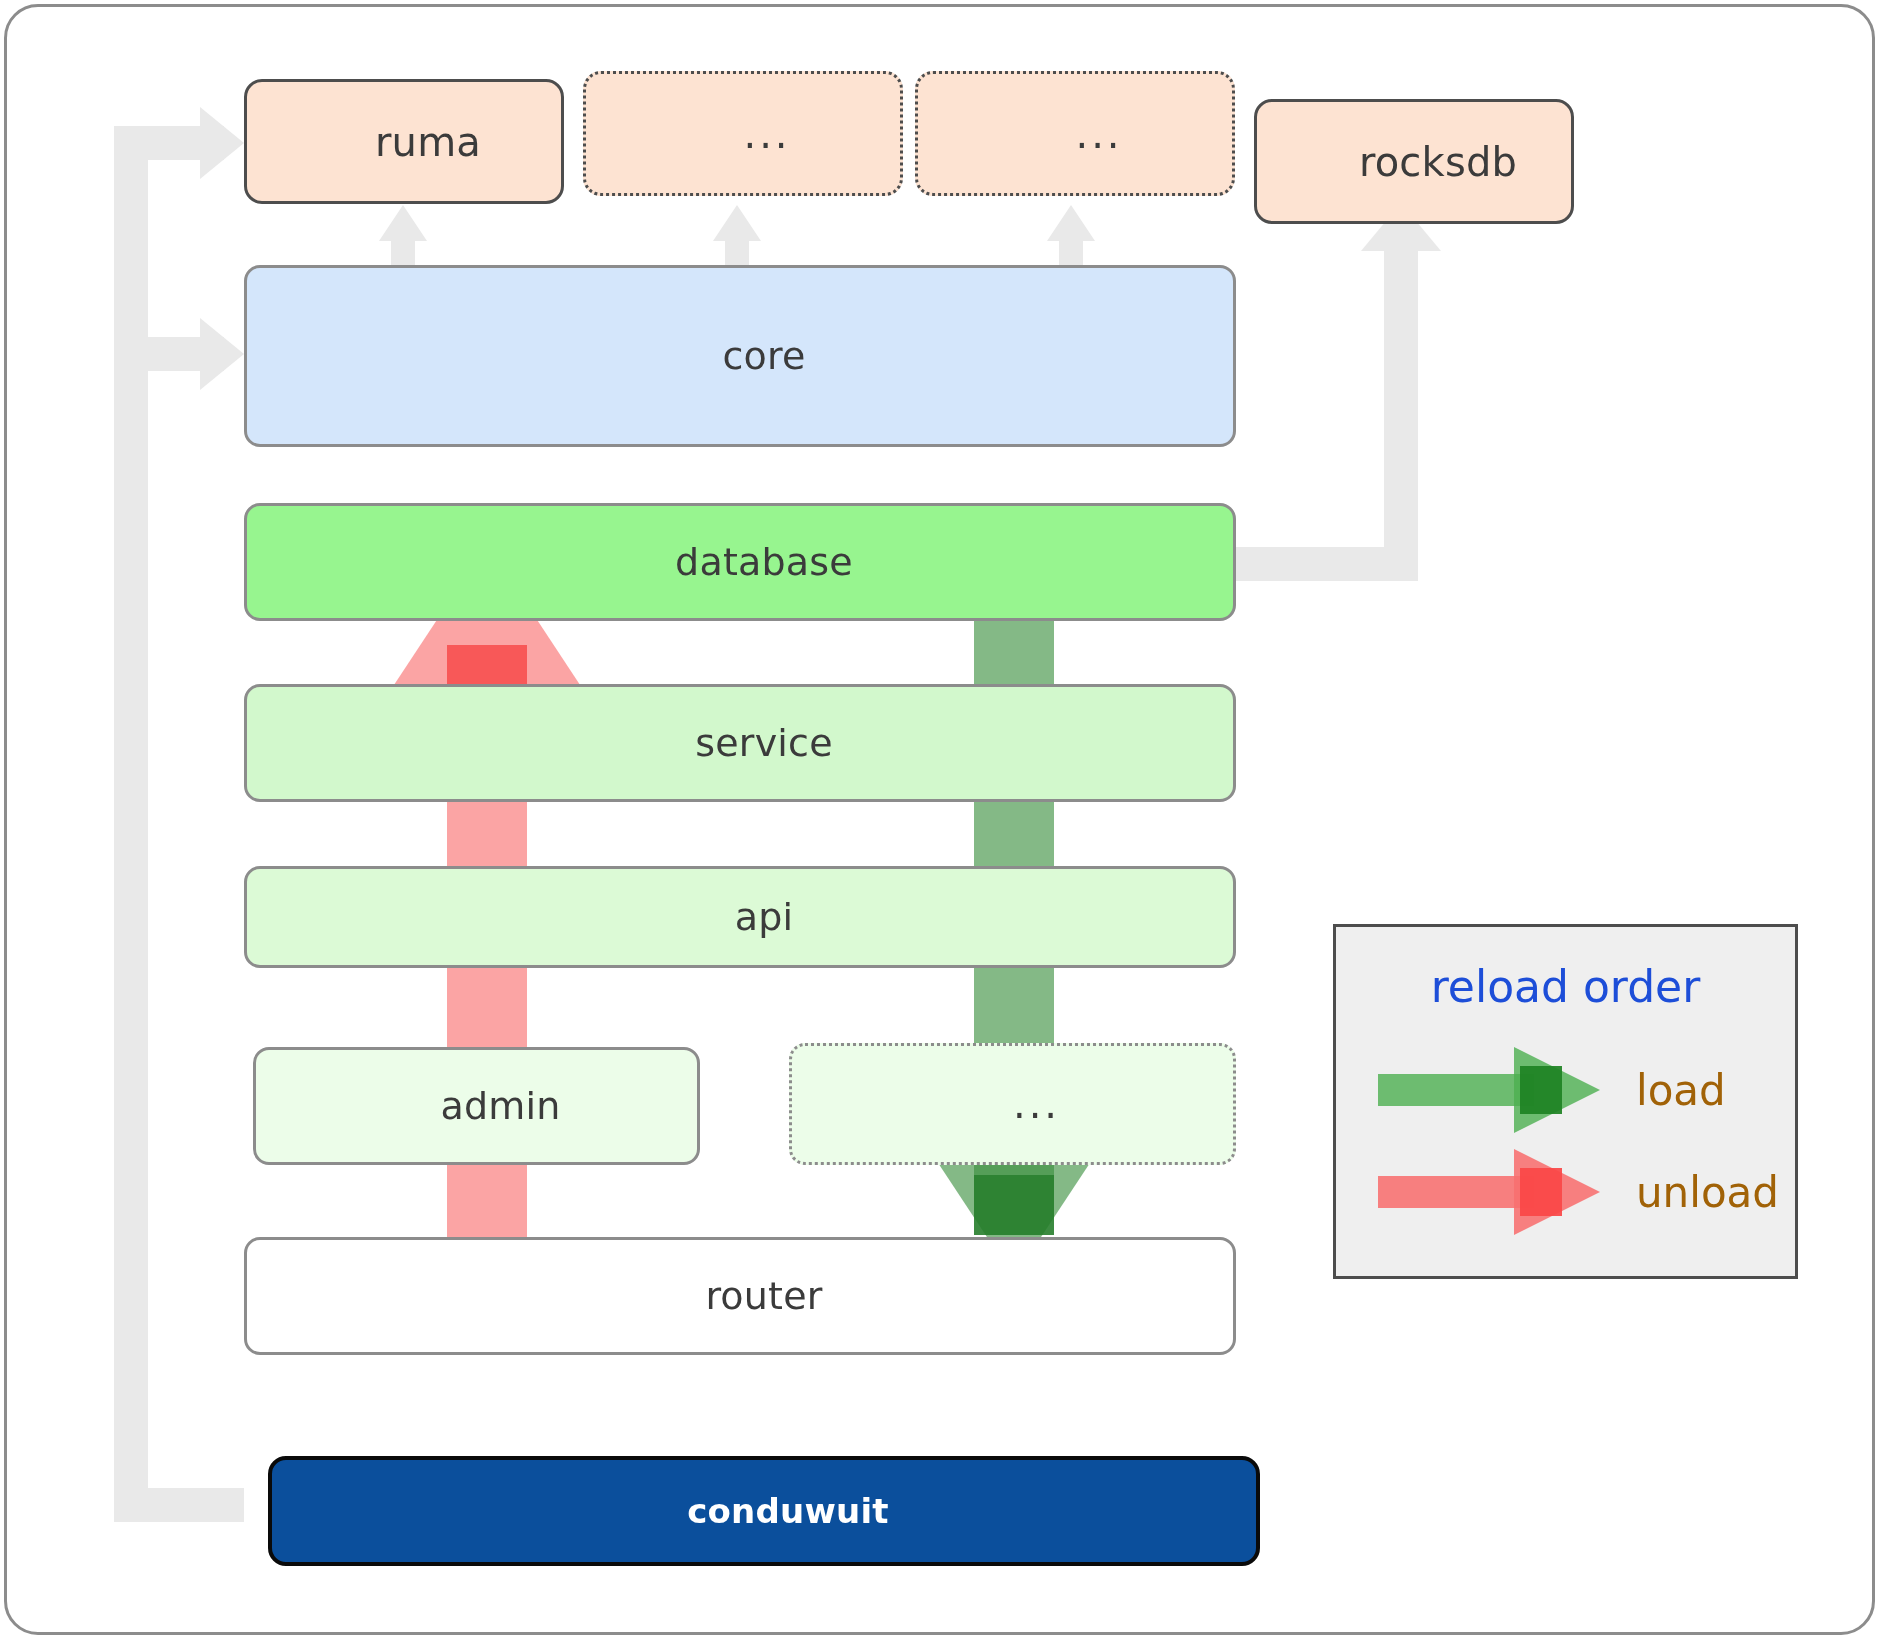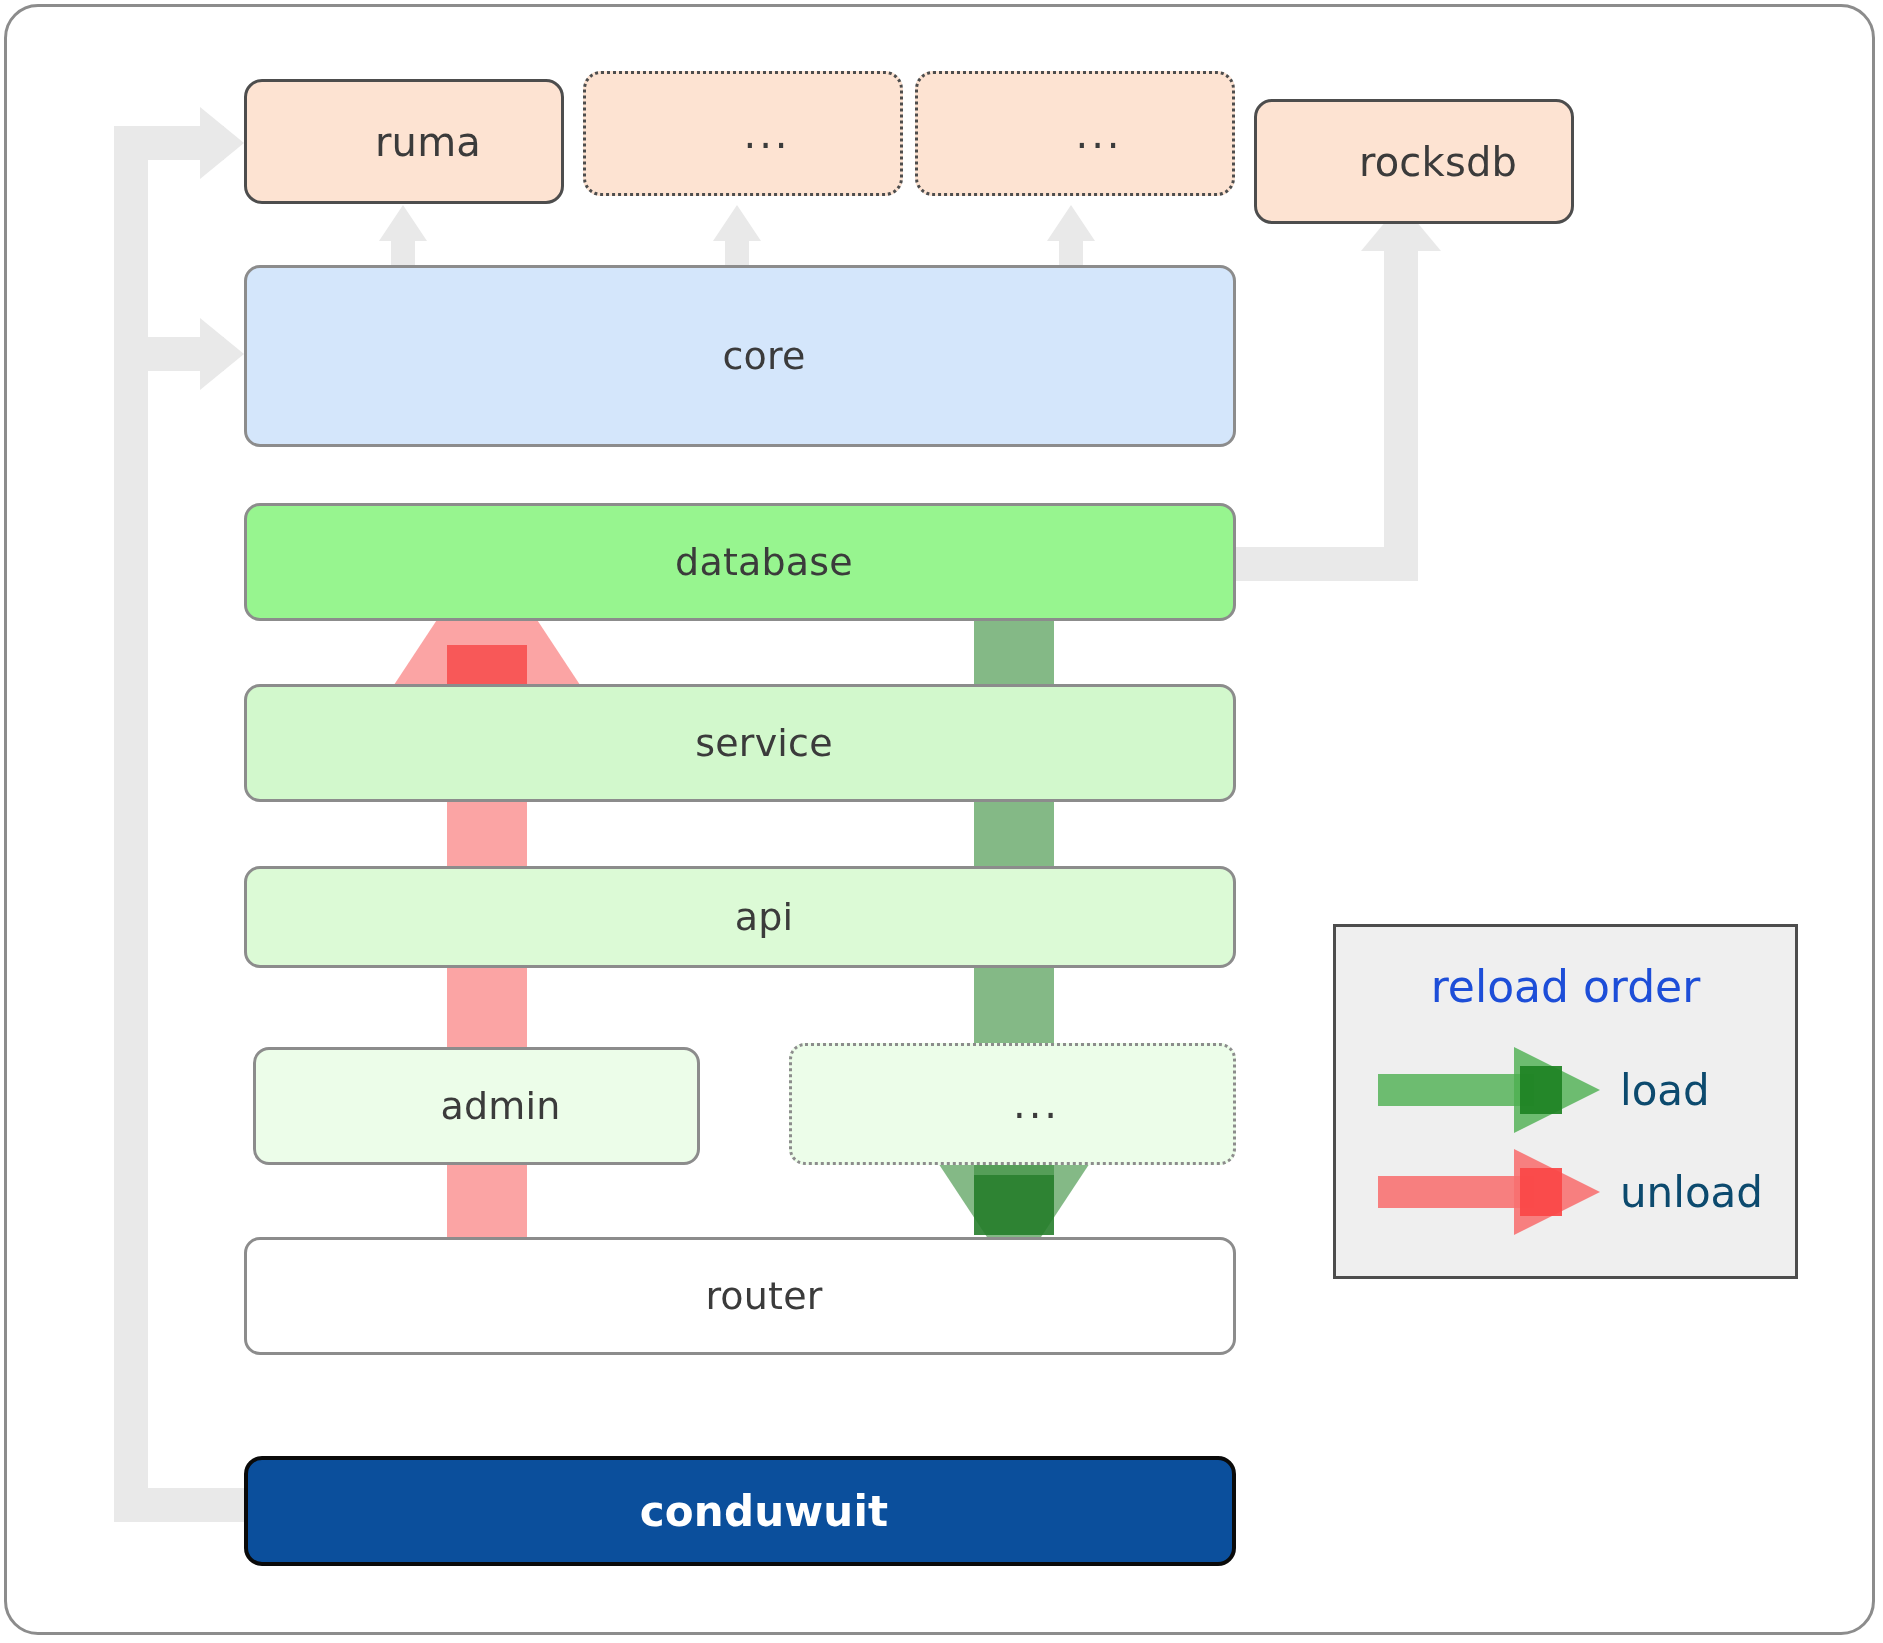--- a/index.html
+++ b/index.html
@@ -64,21 +64,22 @@
   }
   .node.layer.dotted {
     border: 3px dotted #8c8c8c;
   }
   .node.root {
     background: #0b4f9c;
     border: 4px solid #0a0a0a;
     border-radius: 18px;
     color: #ffffff;
     font-weight: bold;
-    font-size: 42px;
+    font-size: 34px;
+    margin-left: 24px;
   }
   .node .lbl {
     pointer-events: none;
   }
   .dots {
     letter-spacing: 3px;
     font-size: 40px;
     line-height: 1;
   }
 
@@ -216,23 +217,23 @@
     border-bottom: 43px solid transparent;
   }
   .legend-arrow .lcore {
     position: absolute;
     left: 142px;
     top: 19px;
     width: 42px;
     height: 48px;
   }
   .legend-label {
-    margin-left: 20px;
+    margin-left: 36px;
     font-size: 42px;
-    color: #0c4a6e;
+    color: #a16207;
     white-space: nowrap;
   }
 </style>
 </head>
 <body>
 
 <div id="canvas">
   <div class="frame"></div>
 
   <div class="grey" style="left:114px; top:126px; width:34px; height:1396px;"></div>

